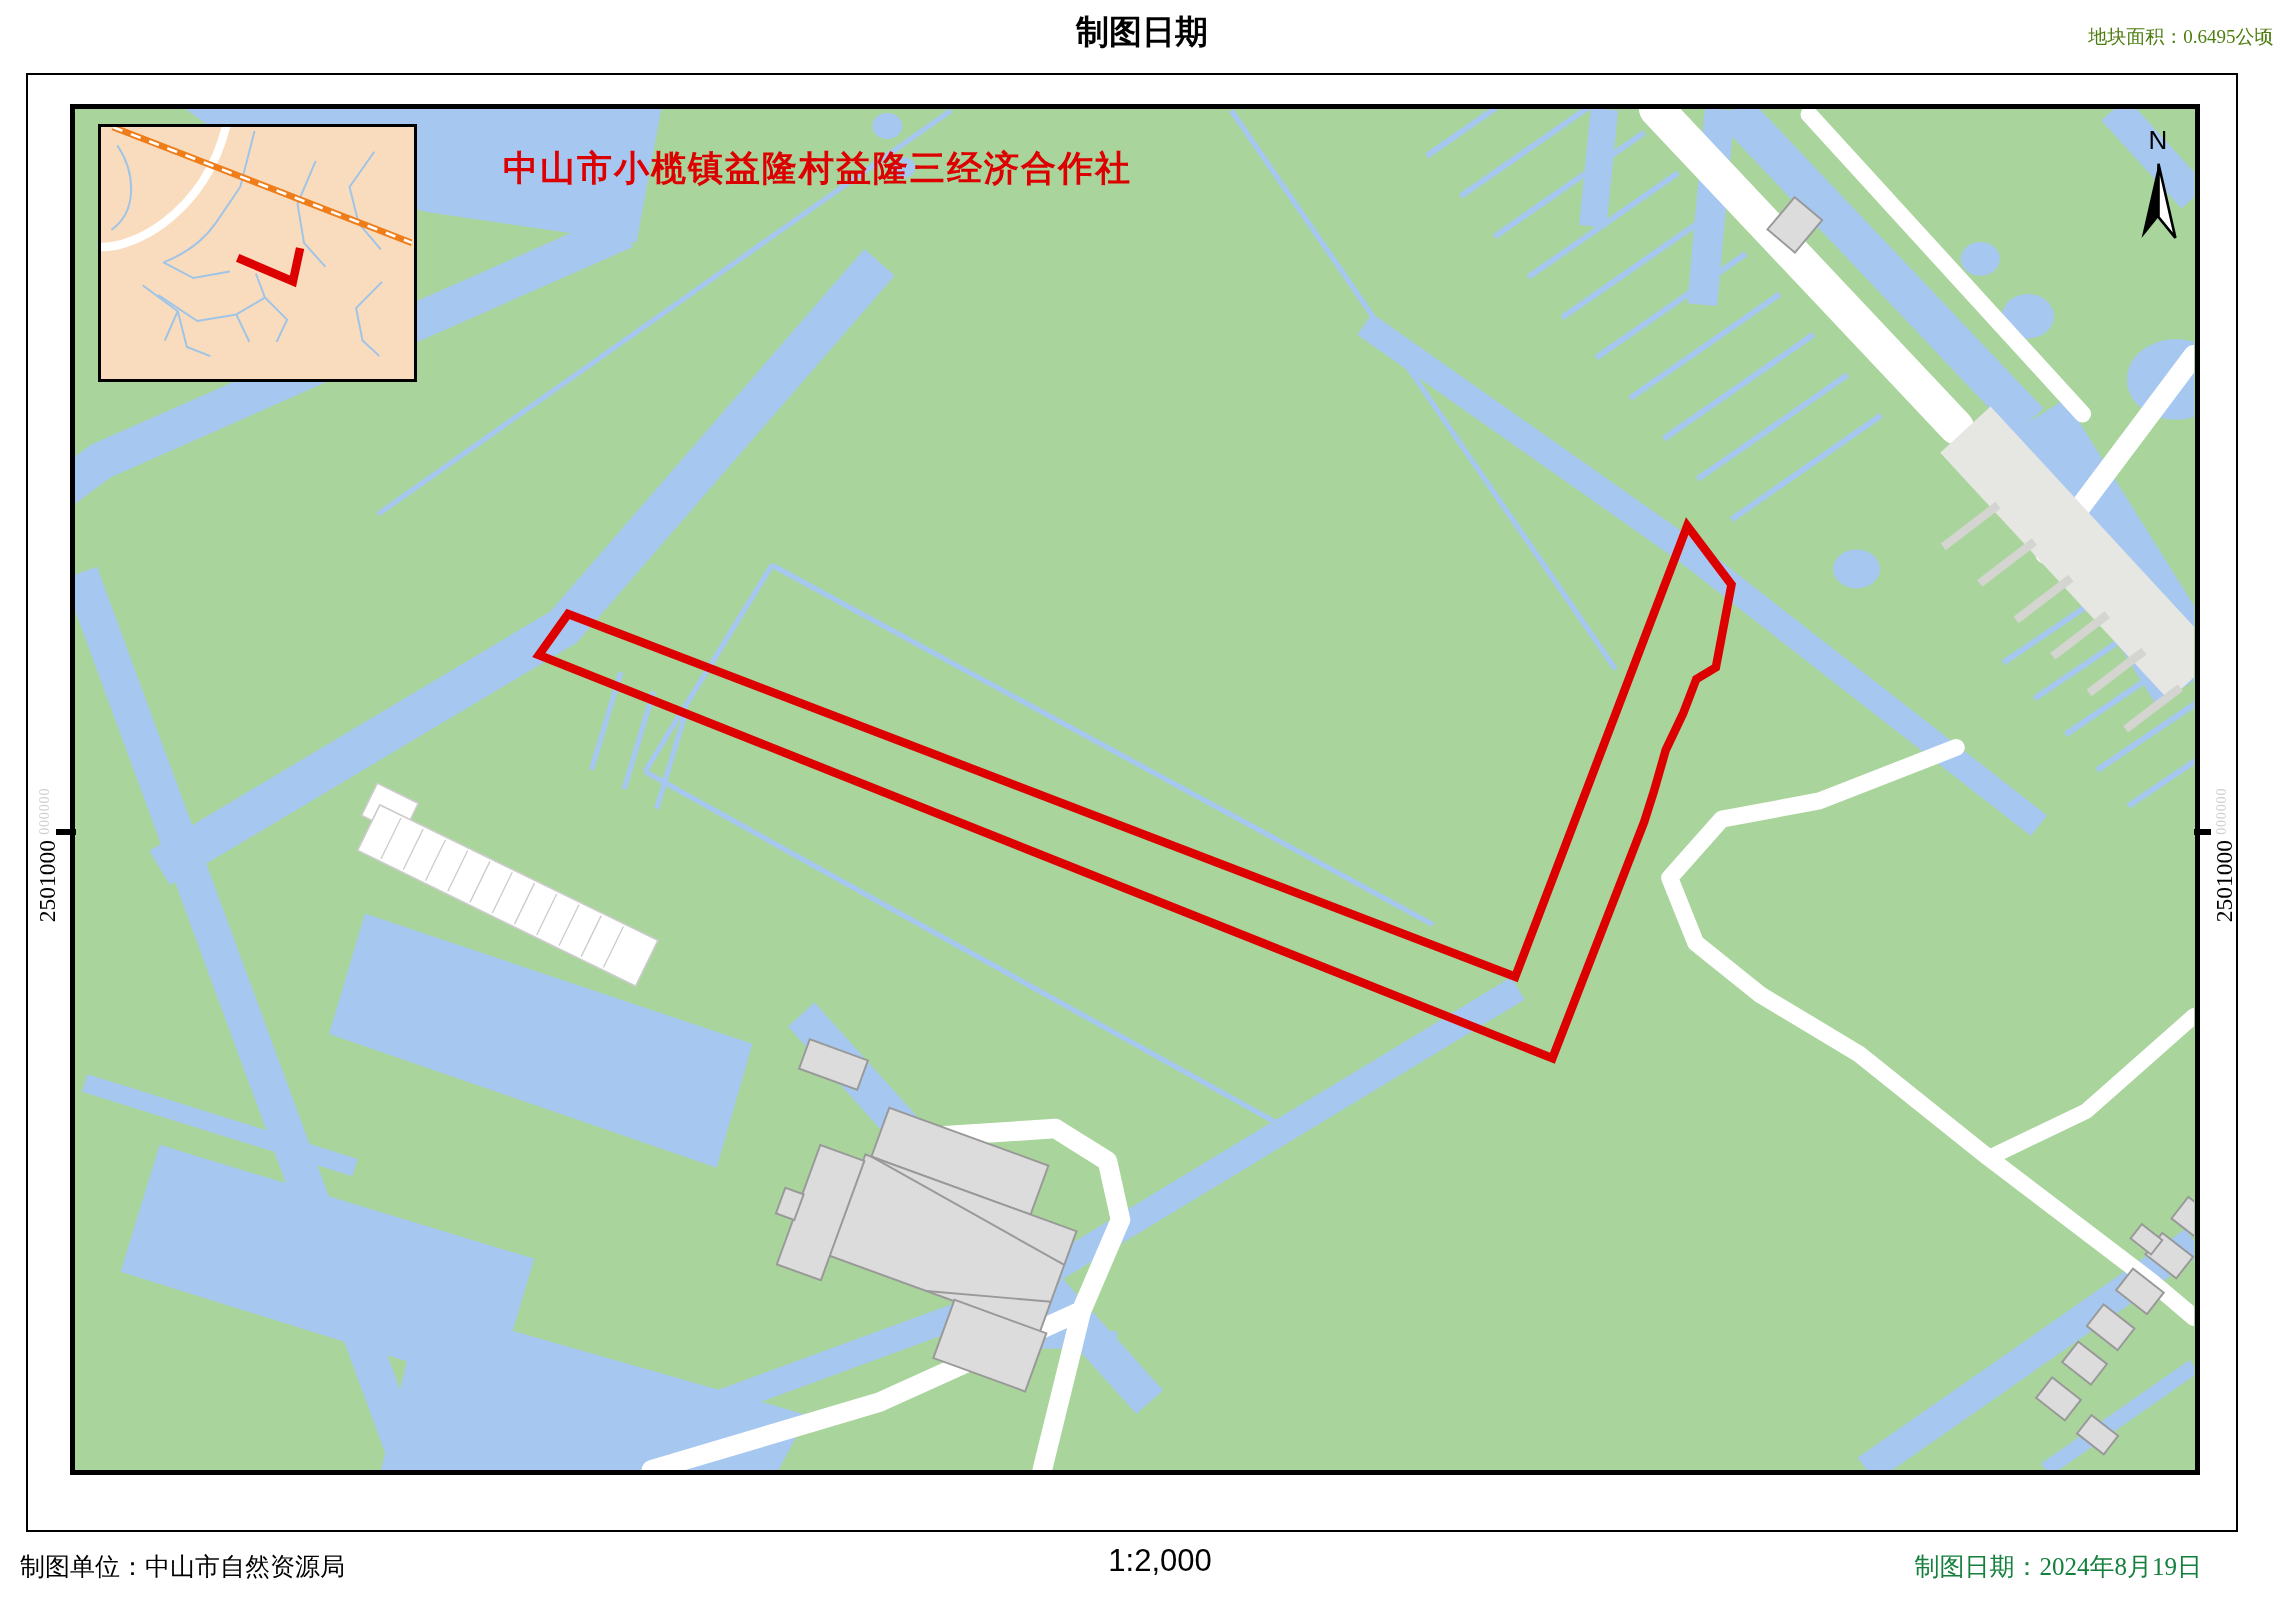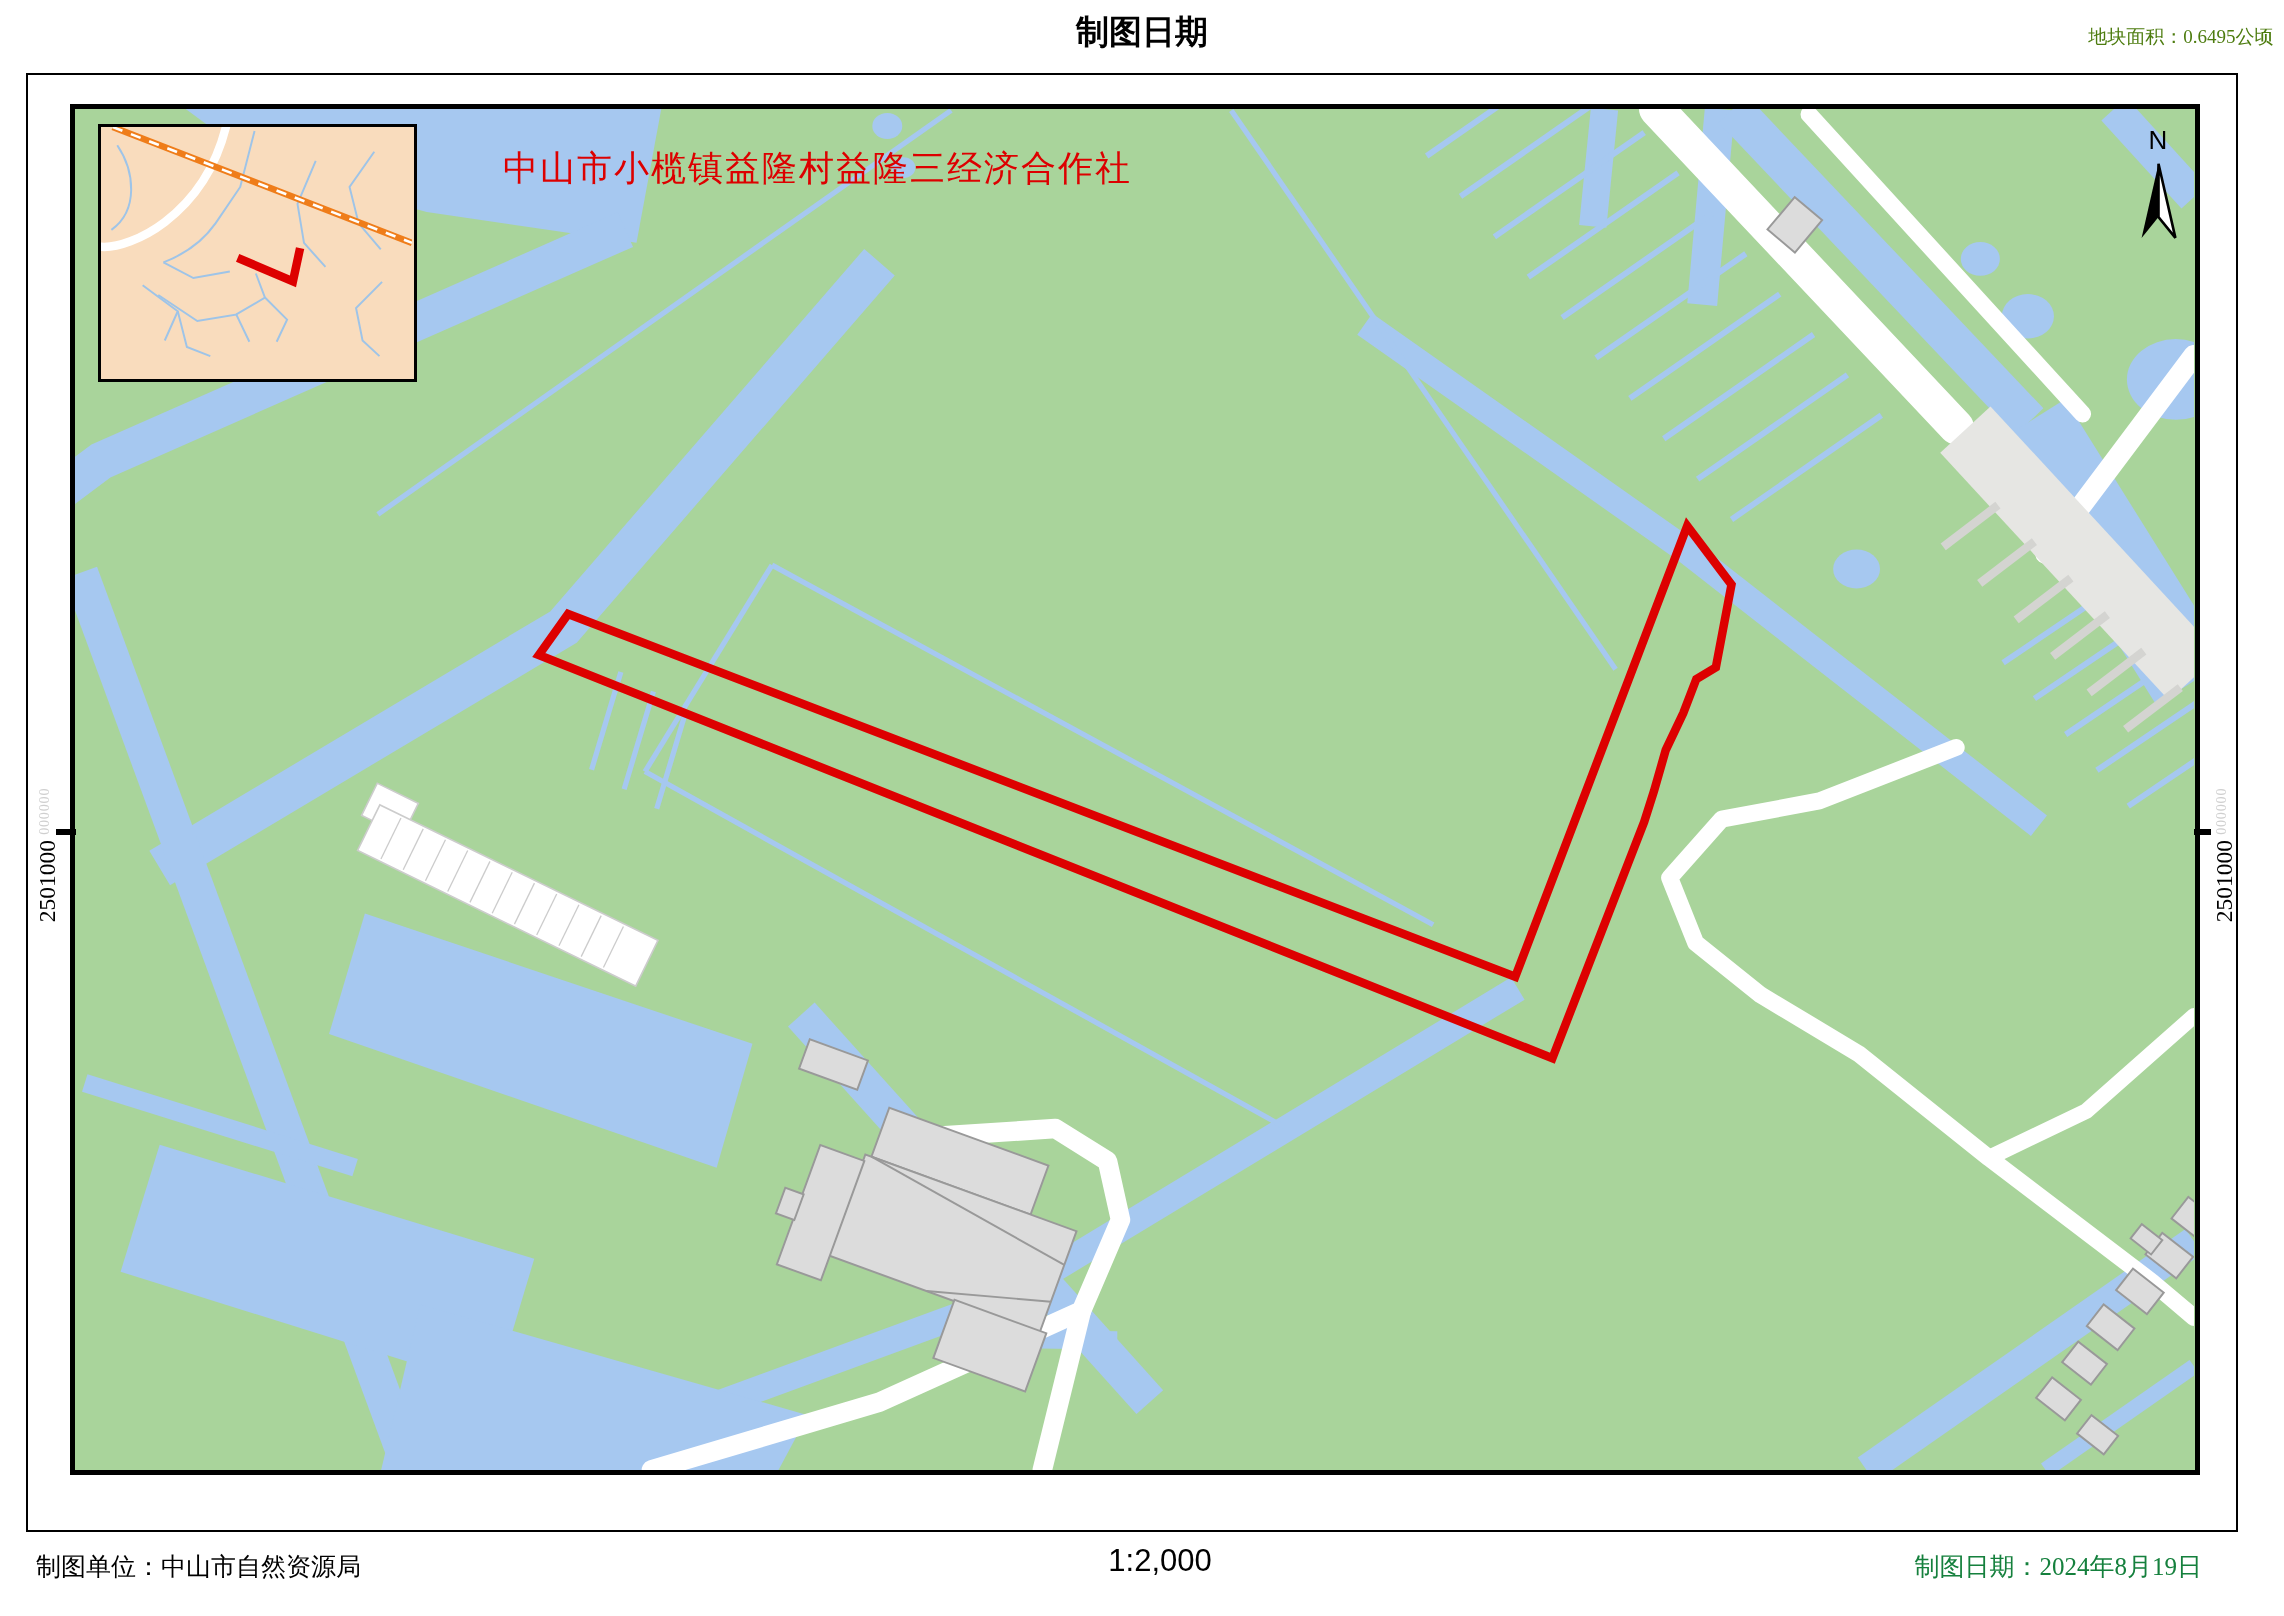--- a/index.html
+++ b/index.html
@@ -21,40 +21,40 @@
     box-sizing:border-box;background:var(--land-green);overflow:hidden;
   }
   #map-area svg{display:block;}
 
   #inset-map{
     left:98px;top:124px;width:319px;height:258px;border:3.9px solid #000;
     box-sizing:border-box;background:var(--inset-bg);overflow:hidden;
   }
 
   #owner-label{
-    left:503px;top:145px;font-size:35px;font-weight:normal;color:var(--parcel-red);
+    left:503px;top:145px;font-size:35px;font-weight:bold;color:var(--parcel-red);
     font-family:"Liberation Sans","DejaVu Sans",sans-serif;letter-spacing:2px;white-space:nowrap;
   }
 
   #north{left:2132px;top:125px;width:52px;text-align:center;}
   #north .n-label{font-size:26px;color:#000;font-family:"Liberation Sans","DejaVu Sans",sans-serif;}
 
   .tick{background:#000;height:5.9px;}
   #tick-left{left:56px;top:829px;width:19.5px;}
   #tick-right{left:2194px;top:829px;width:17px;}
 
   .coord{
     font-size:23.5px;color:#000;white-space:nowrap;
     transform:translate(-50%,-50%) rotate(-90deg);
   }
   .coord .sup{font-size:14.3px;color:#cfcfcf;margin-left:5.2px;position:relative;top:-6.5px;letter-spacing:0.7px;}
   #coord-left{left:47px;top:855px;}
   #coord-right{left:2224px;top:855px;}
 
-  #footer-producer{left:36px;top:1550px;font-size:25px;color:#000;}
+  #footer-producer{left:20px;top:1550px;font-size:25px;color:#000;}
   #footer-scale{left:1160px;top:1543px;transform:translateX(-50%);font-size:31px;color:#000;text-align:center;}
   #footer-date{right:82px;top:1550px;font-size:25px;color:#15803d;}
 
   
   .water{stroke:var(--water-blue);fill:none;}
   .waterfill{fill:var(--water-blue);stroke:none;}
   .thin{stroke:var(--water-blue);stroke-width:8;fill:none;}
   .drain{stroke:var(--water-blue);stroke-width:9;fill:none;}
   .road{stroke:#ffffff;fill:none;stroke-linecap:round;stroke-linejoin:round;}
   .bld{fill:var(--building-gray);stroke:#999999;stroke-width:3;}

